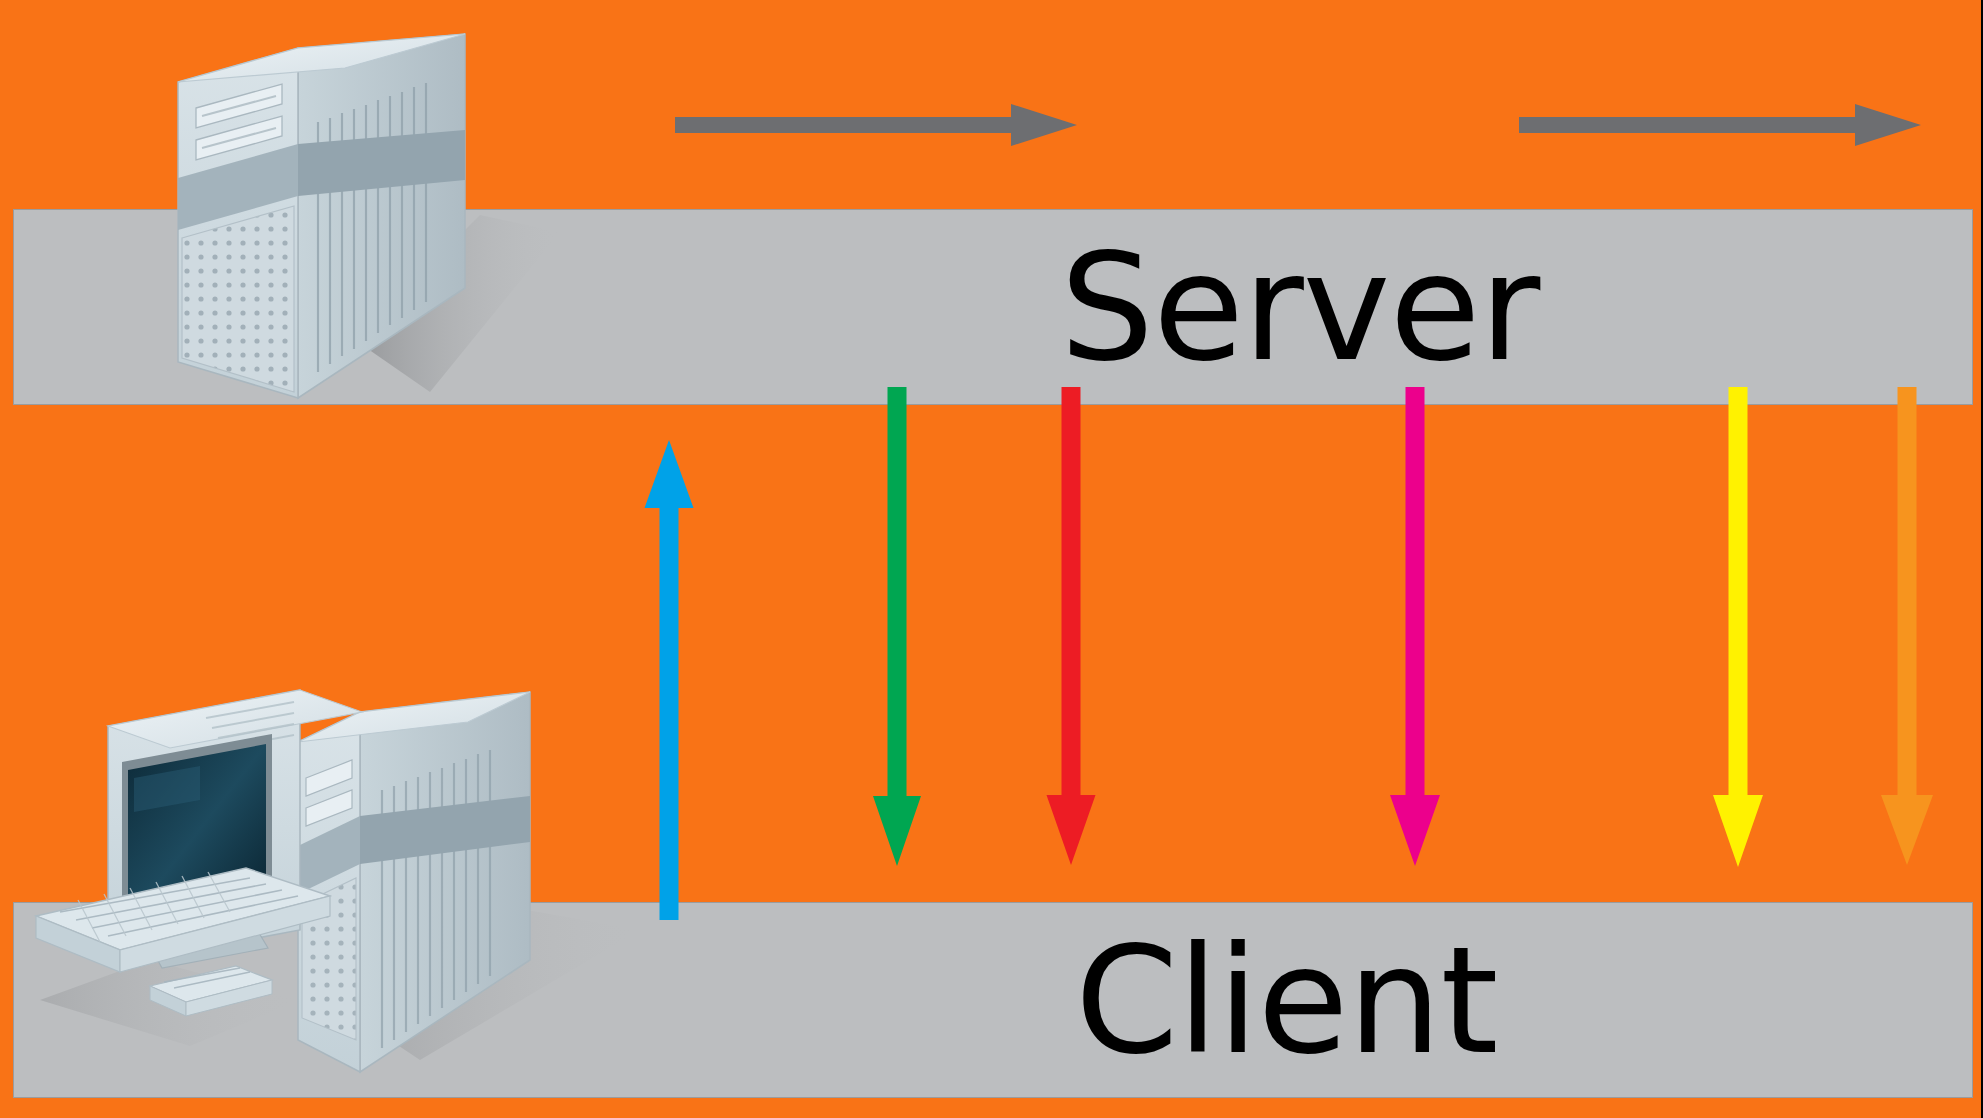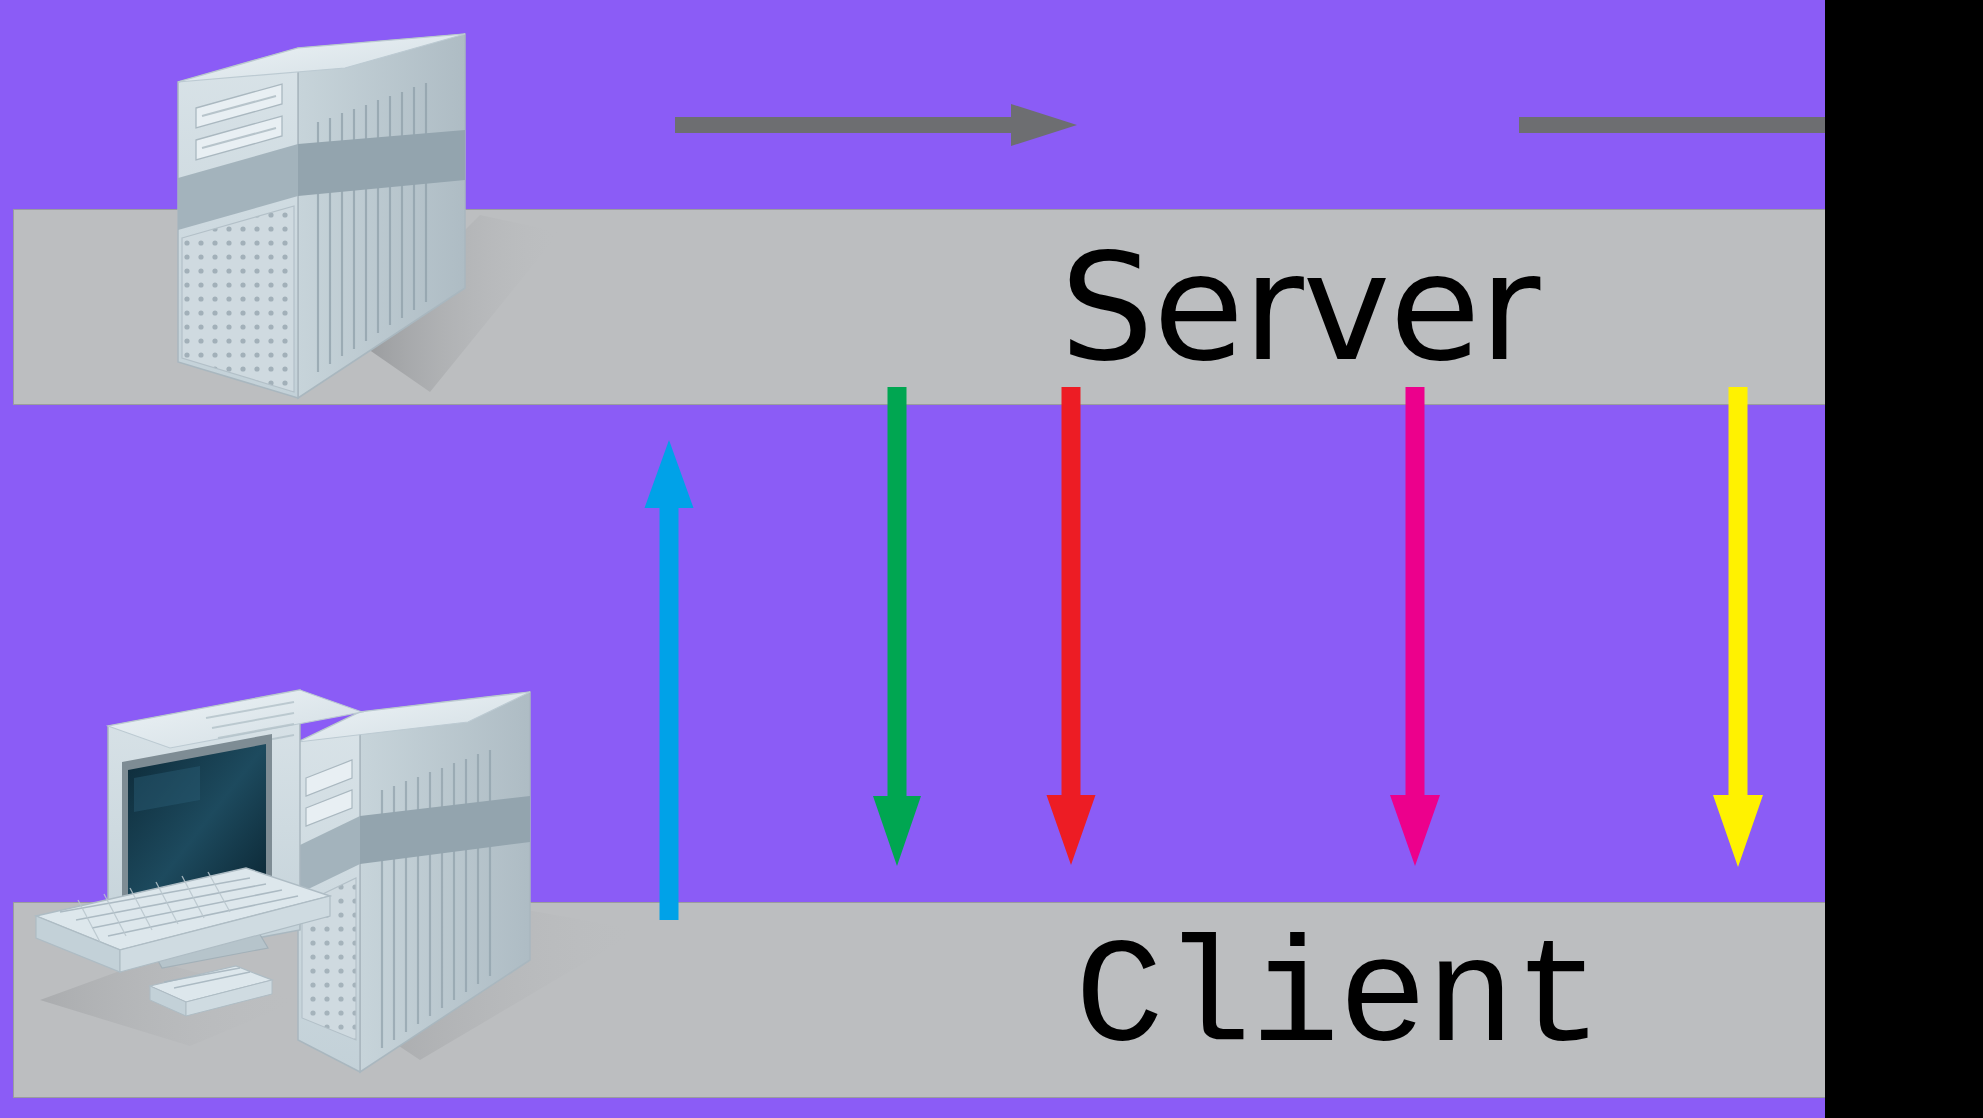--- a/index.html
+++ b/index.html
@@ -1,19 +1,19 @@
 <!DOCTYPE html>
 <html><head>
 <meta charset="utf-8">
 <style>
   html,body{margin:0;padding:0;background:#000;}
   #stage{
     position:relative;
-    width:1825px;height:1118px;
-    background:#8b5cf6;
+    width:1981px;height:1118px;
+    background:#f97316;
     overflow:hidden;
     font-family:"DejaVu Sans", sans-serif;
   }
   .band{
     position:absolute;
     background:#bcbec0;
   }
   .band-label{
     position:absolute;
     color:#000000;
@@ -33,21 +33,21 @@
 </style>
 </head>
 <body>
 
 <div id="stage">
 
   <div class="band" id="server-band" style="left: 13px; top: 209px; width: 1960px; height: 196px; background: rgb(188, 190, 192); box-shadow: rgb(154, 156, 158) 0px 0px 0px 1px inset;"></div>
   <div class="band-label" id="server-label" style="left: 1060px; top: 234px; font-size: 148px;">Server</div>
 
   <div class="band" id="client-band" style="left: 13px; top: 902px; width: 1960px; height: 196px; background: rgb(188, 190, 192); box-shadow: rgb(154, 156, 158) 0px 0px 0px 1px inset;"></div>
-  <div class="band-label" id="client-label" style="left: 1075px; top: 927px; font-size: 148px; font-family: Liberation Mono, monospace;">Client</div>
+  <div class="band-label" id="client-label" style="left: 1075px; top: 927px; font-size: 148px;">Client</div>
 
   <svg class="svg-layer" viewBox="0 0 1983 1118">
 
     <defs>
       <linearGradient id="caseFace" x1="0" y1="0" x2="0" y2="1">
         <stop offset="0" stop-color="#d9e3e8"></stop>
         <stop offset="1" stop-color="#c3d1d8"></stop>
       </linearGradient>
       <linearGradient id="caseSide" x1="0" y1="0" x2="1" y2="0">
         <stop offset="0" stop-color="#c7d4da"></stop>

